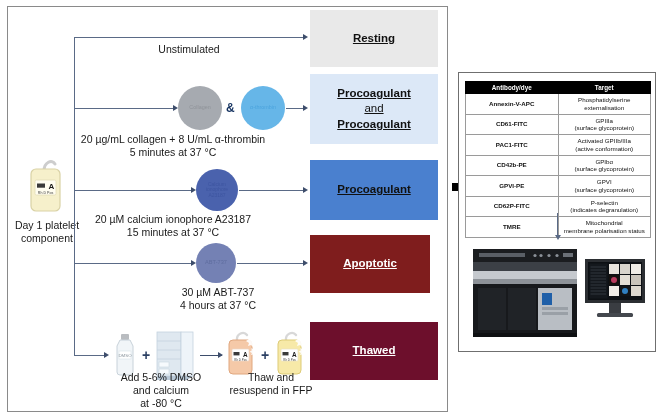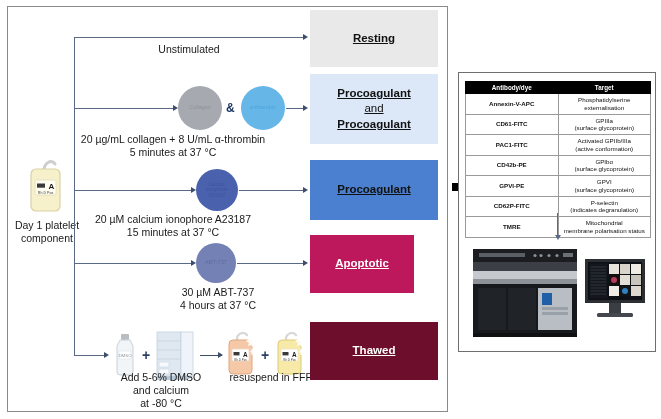--- a/index.html
+++ b/index.html
@@ -314,38 +314,39 @@
       </svg>
     </div>
     <div class="mini-arrow" style="left:305px; top:348px; width:18px;"></div>
 
     <div class="caption" style="left:88px; top:364px; width:130px; text-align:center;">
       <div>Add 5-6% DMSO</div>
       <div>and calcium</div>
       <div>at -80 °C</div>
     </div>
     <div class="caption" style="left:203px; top:364px; width:120px; text-align:center;">
+      <div>Thaw and</div>
       <div>resuspend in FFP</div>
     </div>
 
     <div class="outcome" style="left:302px; top:3px; width:128px; height:57px; background:#e9e9e9; color:#111111;">
       <div>Resting</div>
     </div>
 
     <div class="outcome" style="left:302px; top:67px; width:128px; height:70px; background:#dce8f7; color:#111111;">
       <div>Procoagulant</div>
       <div class="soft">and</div>
       <div>Procoagulant</div>
     </div>
 
     <div class="outcome" style="left:302px; top:153px; width:128px; height:60px; background:#4a80cf; color:#111111;">
       <div>Procoagulant</div>
     </div>
 
-    <div class="outcome" style="left:302px; top:228px; width:104px; height:58px; background:#be185d; color:#ffffff;text-align:right;">
+    <div class="outcome" style="left:302px; top:228px; width:120px; height:58px; background:#7f1d1d; color:#ffffff;text-align:right;">
       <div>Apoptotic</div>
     </div>
 
     <div class="outcome" style="left:302px; top:315px; width:128px; height:58px; background:#6d0f2c; color:#ffffff;">
       <div>Thawed</div>
     </div>
   </div>
 
   <div id="big-arrow">
     <svg width="22" height="22" viewBox="0 0 22 22">

